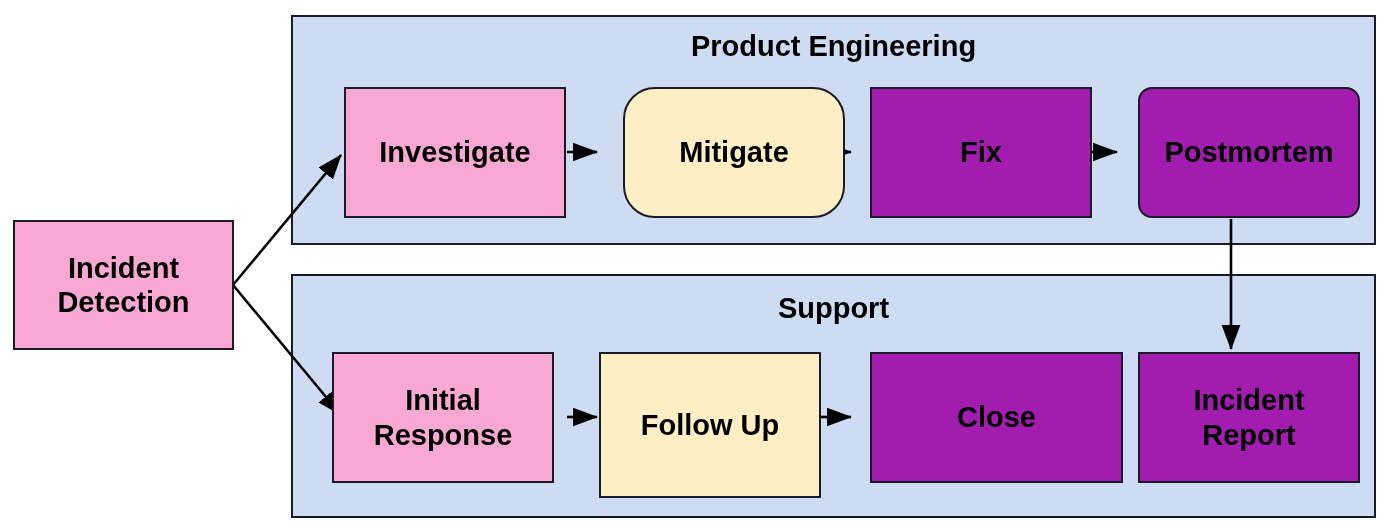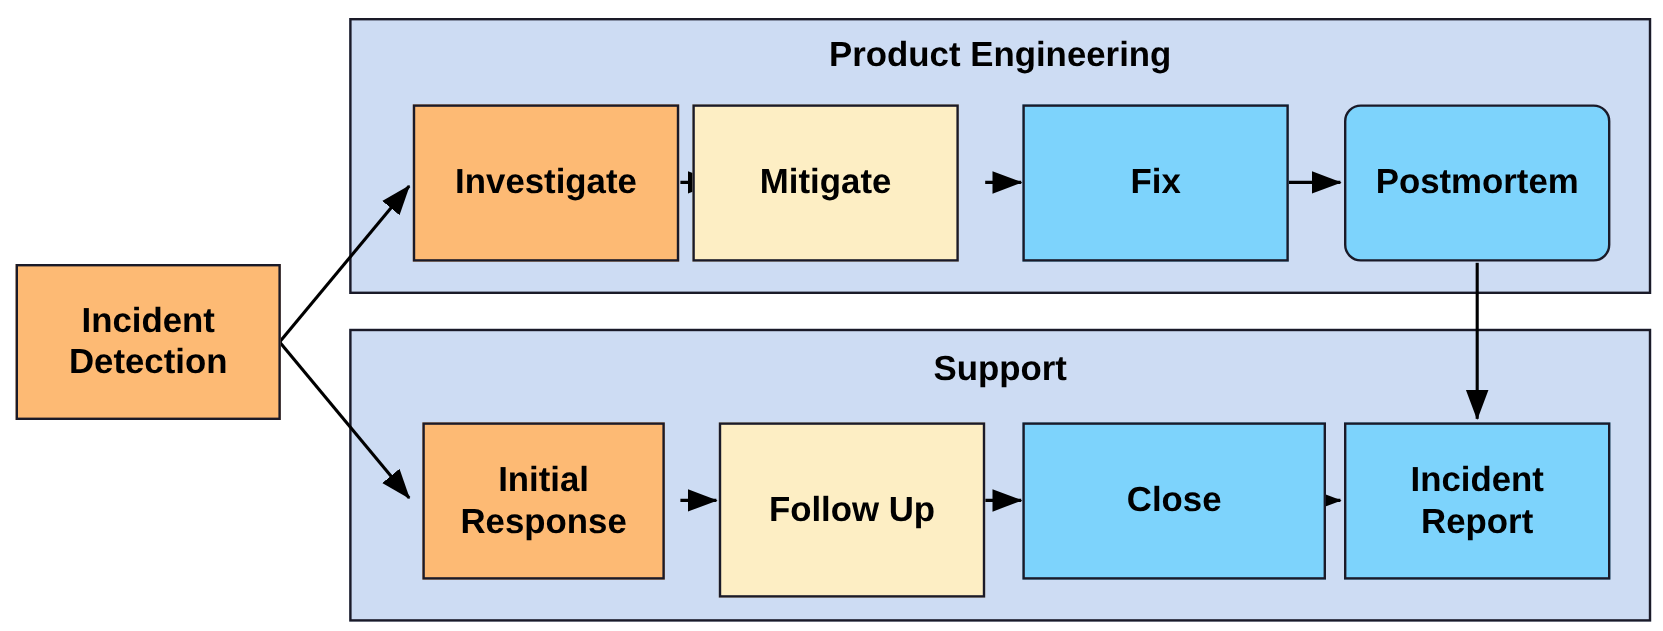--- a/index.html
+++ b/index.html
@@ -38,23 +38,23 @@
     border: 2px solid #1a1a28;
     display: flex;
     align-items: center;
     justify-content: center;
     text-align: center;
     font-size: 29px;
     color: #000000;
     line-height: 1.18;
     padding: 2px;
   }
-  .node.red   { background: #fdba74; }
+  .node.red   { background: #f9a8d4; }
   .node.cream { background: #fdeec4; }
-  .node.green { background: #7dd3fc; }
+  .node.green { background: #a21caf; margin-left: 18px; }
   #edges {
     position: absolute;
     left: 0;
     top: 0;
     width: 1386px;
     height: 526px;
     overflow: visible;
     pointer-events: none;
   }
 </style>
@@ -97,33 +97,33 @@
     <div>
       <div>Incident</div>
       <div>Detection</div>
     </div>
   </div>
 
   <div class="node red" style="left:344px; top:87px; width:222px; height:131px;">
     <span>Investigate</span>
   </div>
 
-  <div class="node cream" style="left:577px; top:87px; width:222px; height:131px;">
+  <div class="node cream" style="left:623px; top:87px; width:222px; height:131px;border-radius:32px;">
     <span>Mitigate</span>
   </div>
 
   <div class="node green" style="left:852px; top:87px; width:222px; height:131px;">
     <span>Fix</span>
   </div>
 
   <div class="node green" style="left:1120px; top:87px; width:222px; height:131px;border-radius:14px;">
     <span>Postmortem</span>
   </div>
 
-  <div class="node red" style="left:352px; top:352px; width:202px; height:131px;text-align:center;">
+  <div class="node red" style="left:332px; top:352px; width:222px; height:131px;text-align:center;">
     <div>
       <div>Initial</div>
       <div>Response</div>
     </div>
   </div>
 
   <div class="node cream" style="left:599px; top:352px; width:222px; height:146px;">
     <span>Follow Up</span>
   </div>
 

